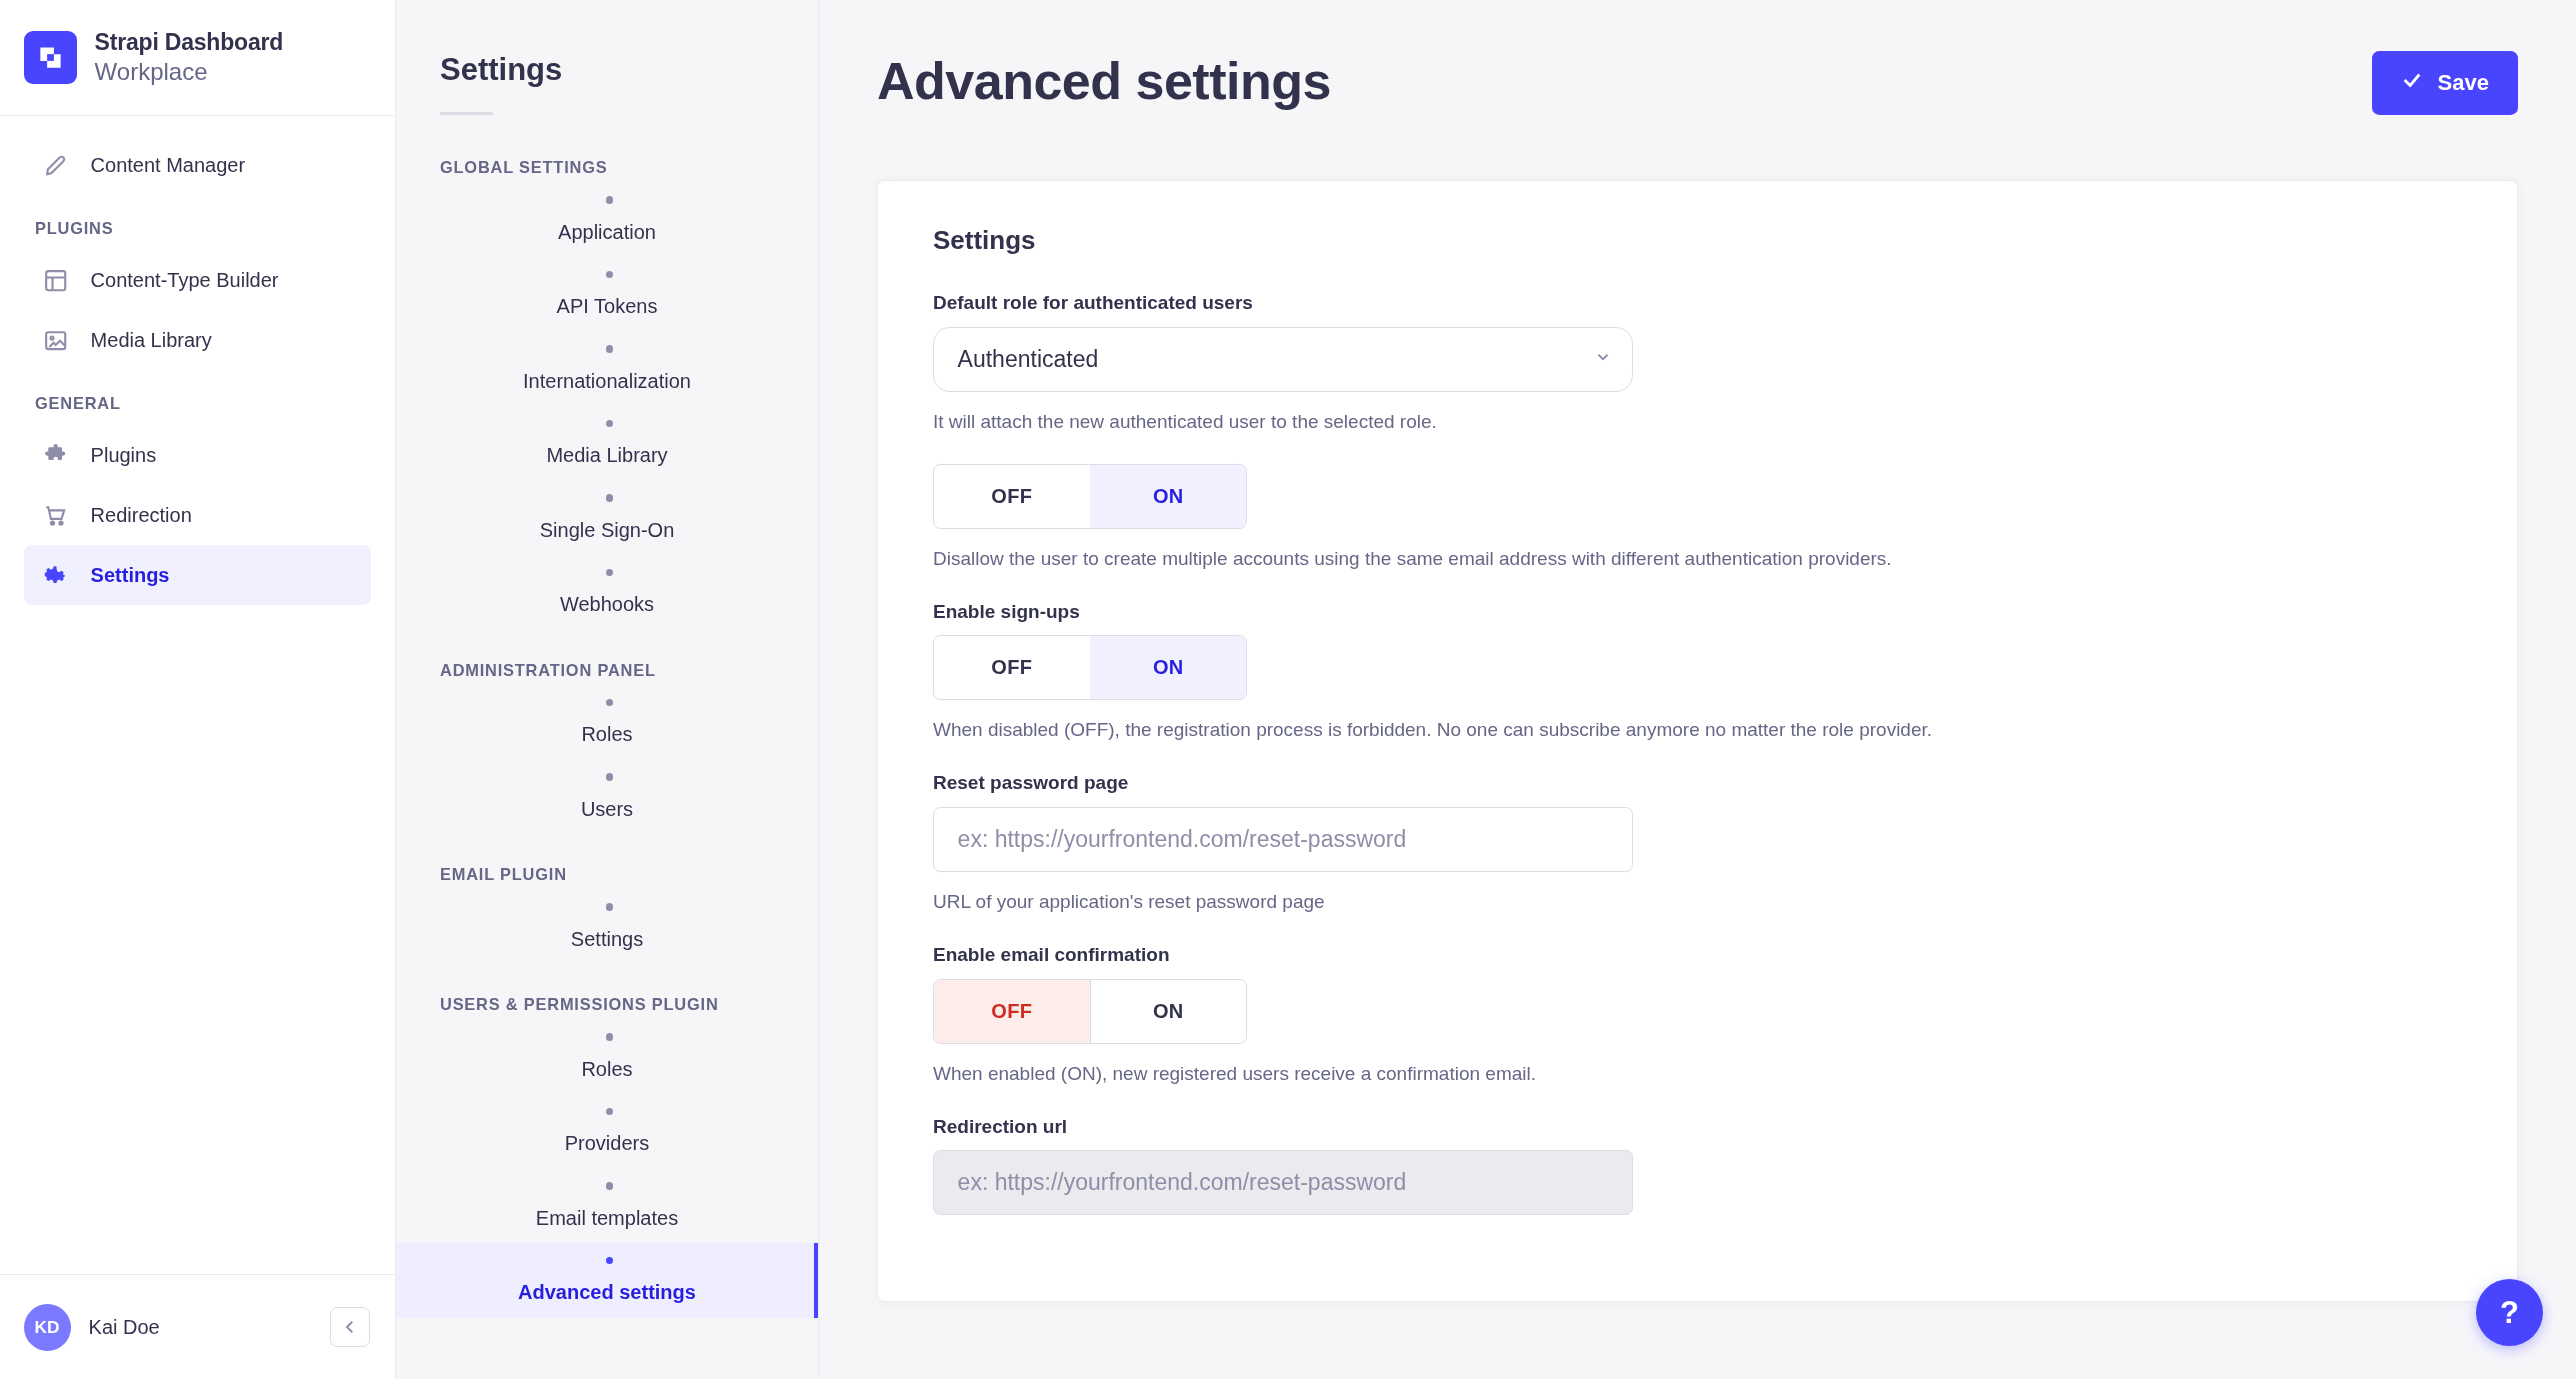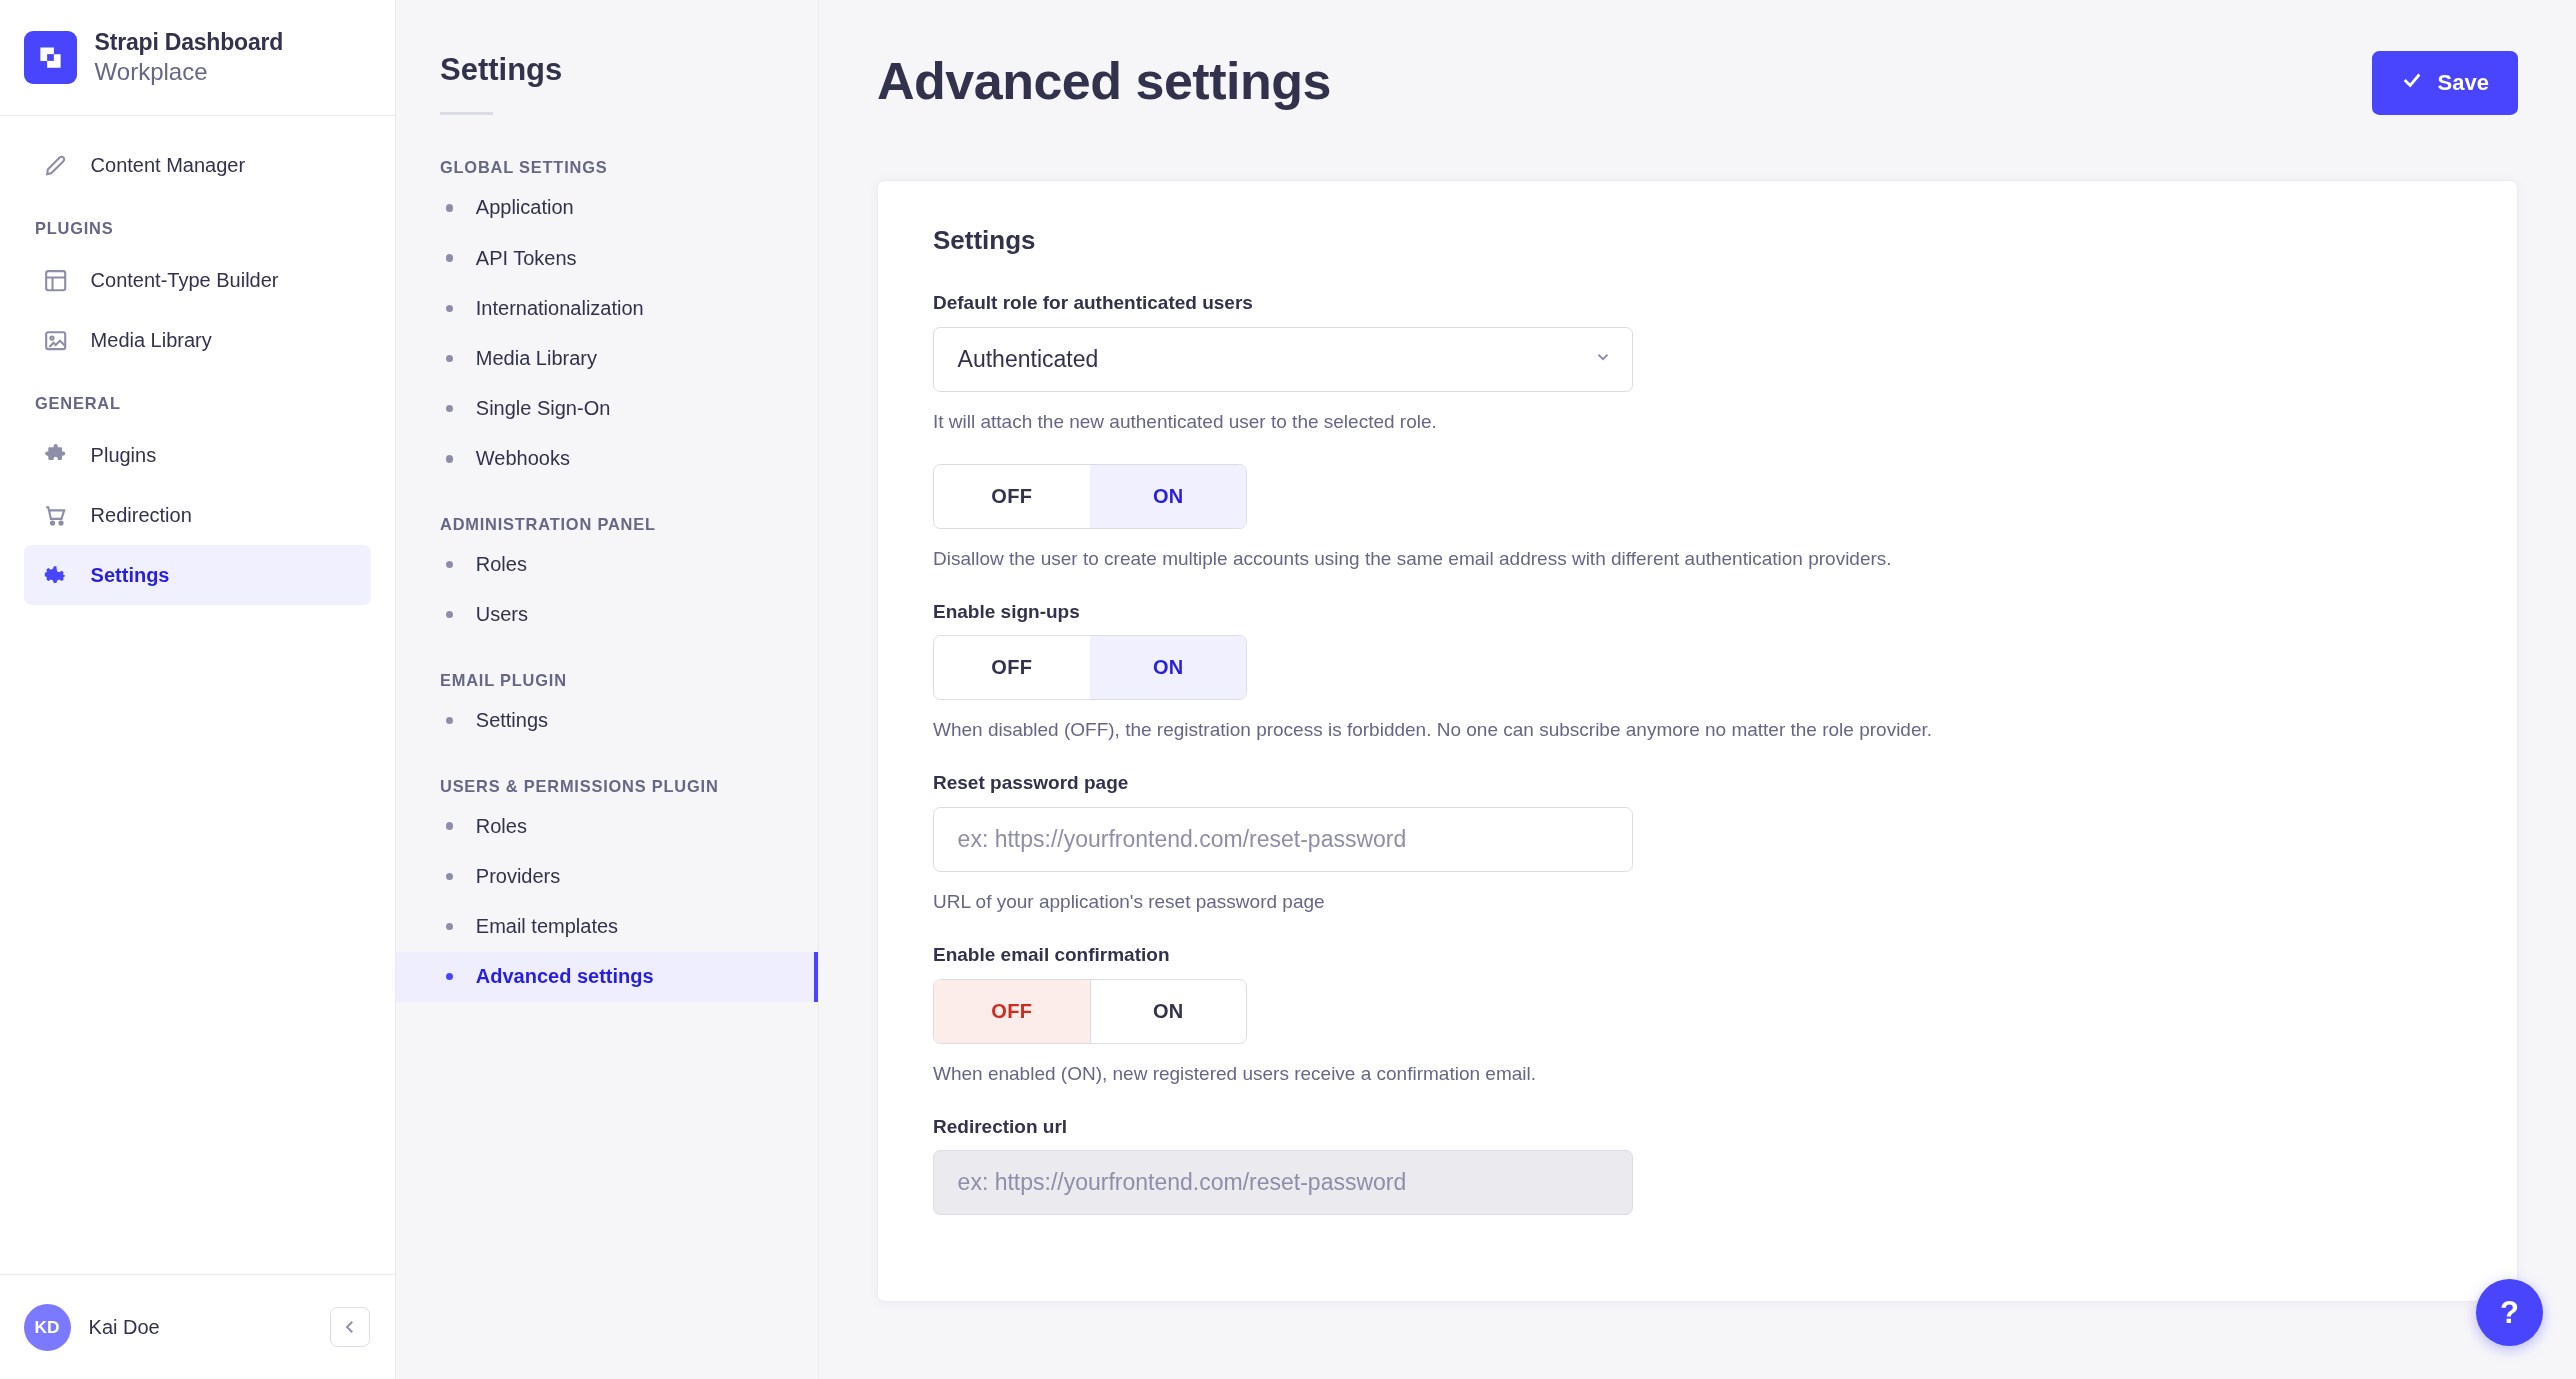--- a/index.html
+++ b/index.html
@@ -89,25 +89,26 @@
     font-size: 31px; font-weight: bold; color: #32324d;
     padding: 16.4px 44px 0 44px;
   }
   .subnav-rule { width: 53px; height: 2.7px; background: #dcdce4; margin: 23.6px 0 12.7px 44px; }
   .sub-section-label {
     font-size: 16.4px; font-weight: bold; letter-spacing: 0.8px;
     color: #666687; text-transform: uppercase;
     padding: 31px 44px 5.5px 44px;
   }
   .sub-item {
-    display: flex; align-items: center; gap: 23px;
+    display: flex; align-items: center; gap: 17px;
     padding: 13.6px 44px;
     font-size: 20px; color: #32324d;
     cursor: pointer;
     position: relative;
+    flex-direction: column;
   }
   .sub-item .dot { width: 7.3px; height: 7.3px; border-radius: 50%; background: #8e8ea9; flex: 0 0 7.3px; margin-left: 5.5px;}
   .sub-item.active { background: #eeeeff; color: #271fe0; font-weight: 600; }
   .sub-item.active .dot { background: #4945ff; }
   .sub-item.active::after {
     content: ""; position: absolute; right: 0; top: 0; bottom: 0;
     width: 3.6px; background: #4945ff;
   }
 
   
@@ -135,21 +136,21 @@
     padding: 44px 55px 55px 55px;
     box-shadow: 0 1.8px 12.7px rgba(33,33,52,0.04);
   }
   .card-title { font-size: 26px; font-weight: bold; color: #32324d; margin-bottom: 36px; }
   .field { margin-bottom: 31px; }
   .field-label { font-size: 19px; font-weight: bold; color: #32324d; margin-bottom: 12.7px; }
   .field-hint { font-size: 19px; color: #666687; margin-top: 19px; }
 
   .select {
     width: 700px; height: 65px;
-    border: 0.9px solid #dcdce4; border-radius: 7px;
+    border: 0.9px solid #dcdce4; border-radius: 17px;
     background: #fff;
     display: flex; align-items: center; justify-content: space-between;
     padding: 0 20px 0 23.6px;
     font-size: 23px; color: #32324d;
     cursor: pointer;
   }
   .caret { color:#8e8ea9; font-size: 16.4px; }
 
   .toggle {
     display: flex; width: 314px; height: 65px;

